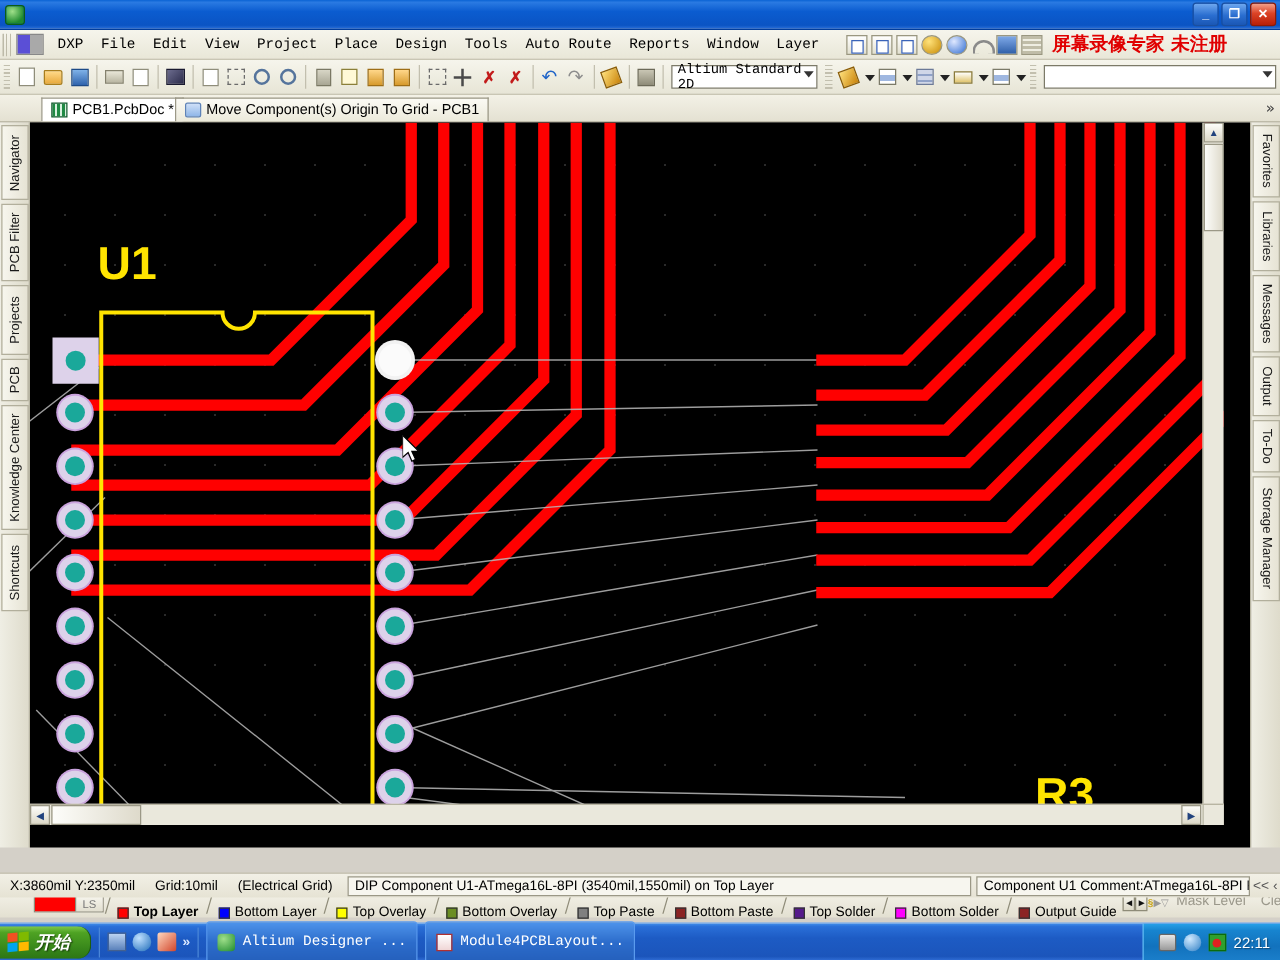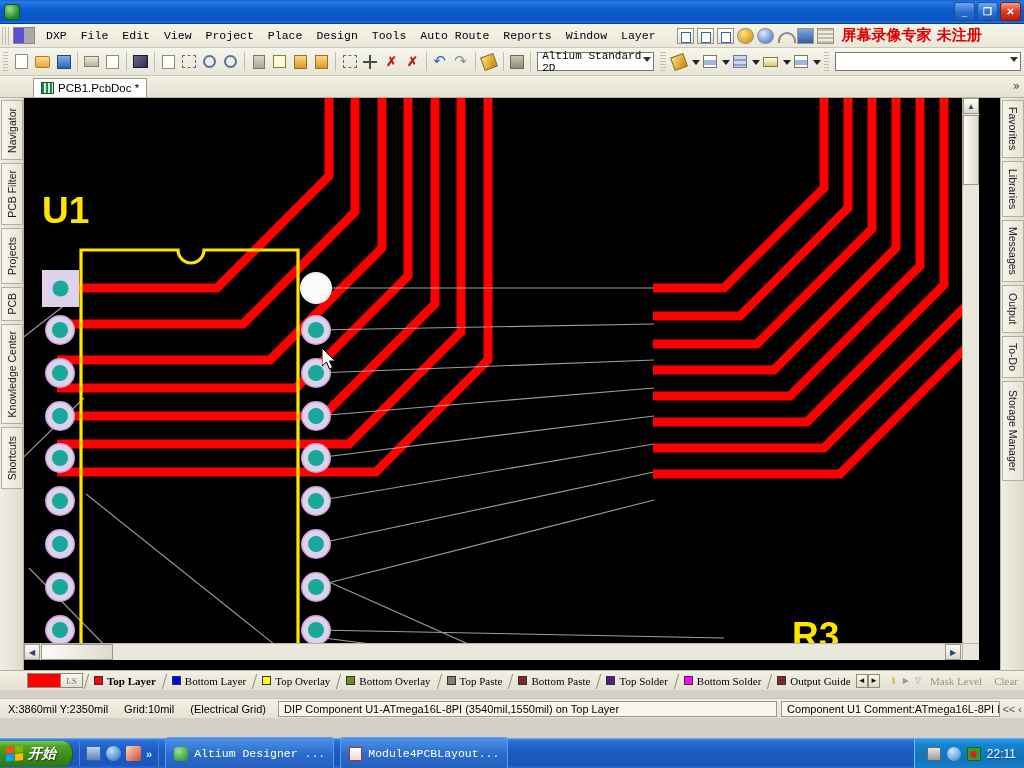--- a/index.html
+++ b/index.html
@@ -166,27 +166,27 @@
   .sbbtn{ position:absolute; width:16px;height:16px;
     background:linear-gradient(to bottom,#fdfdfa,#ddd9c8); border:1px solid #9b9886;
     display:flex;align-items:center;justify-content:center;font-size:8px;color:#22437e;}
   .sbbtn.h{ width:16px;height:16px;}
   .sbthumb{ position:absolute; background:linear-gradient(to right,#fdfdfa,#dedacb);
     border:1px solid #9b9886;}
   .corner{ position:absolute;right:0;bottom:0;width:17px;height:17px;background:#eae8dc;border-left:1px solid #b8b5a2;border-top:1px solid #b8b5a2;}
 
   svg.pcb{ position:absolute; left:0; top:0; width:955px; height:562px; }
   .reflabel{ position:absolute; color:#ffe400; font-weight:bold;
-     font-family:"Liberation Sans", sans-serif; }
+     font-family:"Liberation Sans", sans-serif;margin-left:36px; }
 
   
   .layerbar{
-    position:absolute; left:0; top:670px; width:1024px; height:20px;
+    position:absolute; left:0; top:714px; width:1024px; height:20px;
     background:linear-gradient(to bottom,#f2f0e6,#e3e0d1); border-top:1px solid #b5b29f;
-    display:flex; align-items:center; font-size:11px;font-family:Liberation Serif, serif;
+    display:flex; font-size:11px;
   }
   .lswatchbox{ display:flex;align-items:center;border:1px solid #8e8b78;height:15px;margin-left:27px;background:#fff;}
   .lswatch{ width:32px;height:13px;}
   .lsbtn{ width:22px;height:13px;border-left:1px solid #8e8b78;display:flex;align-items:center;justify-content:center;
      font-size:9px;color:#777; background:linear-gradient(to bottom,#f8f7f0,#e2dfd0);}
   .ltab{ display:flex;align-items:center;height:30px;padding:0 5px 0 4px; position:relative;}
   .ltab .sw{ width:9px;height:9px;margin-right:4px;border:1px solid #333;flex:0 0 auto;}
   .ltab .nm{ white-space:nowrap; font-size:11px;}
   .ltab.active .nm{ font-weight:bold; }
   .lsep{ width:7px;height:16px; flex:0 0 auto; position:relative;}
@@ -398,20 +398,24 @@
       <span></span>
       <span class="arrow"></span>
     </div>
   </div>
 
   <div class="docstrip">
     <div class="dtab active" style="left:33px;">
       <span class="tico pcb"></span>
       <span>PCB1.PcbDoc *</span>
     </div>
+    <div class="dtab" style="left:140px;">
+      <span class="tico proc"></span>
+      <span>Move Component(s) Origin To Grid - PCB1</span>
+    </div>
     <div class="chev">»</div>
   </div>
 
   <div class="sidetabs left">
     <div class="vtab" style="height:60px;margin-top:2px;">
         <span>Navigator</span>
       </div>
     <div class="vtab" style="height:62px;">
         <span>PCB Filter</span>
       </div>

